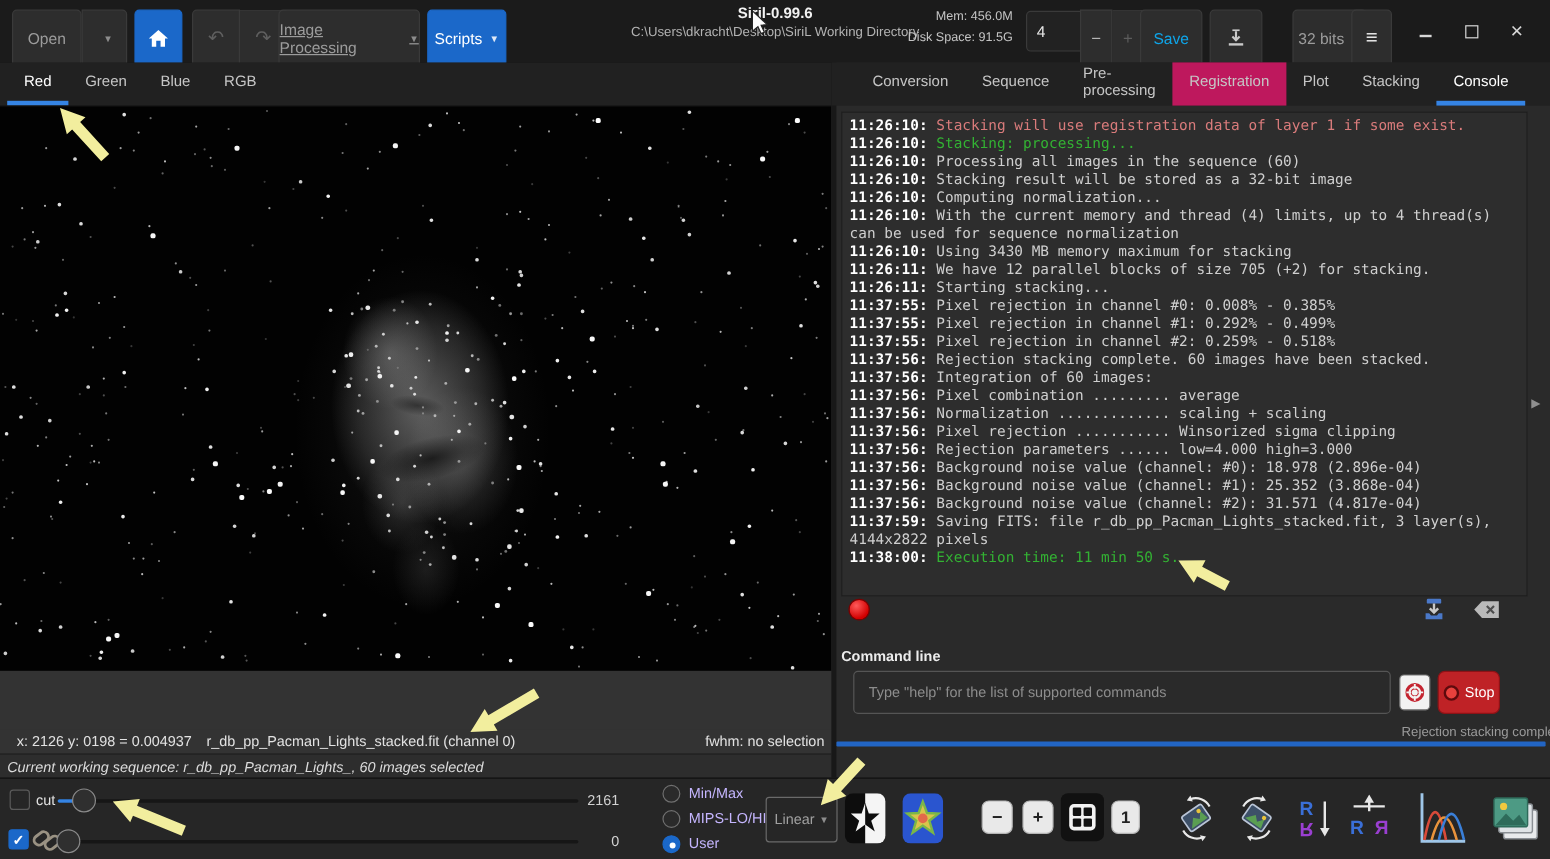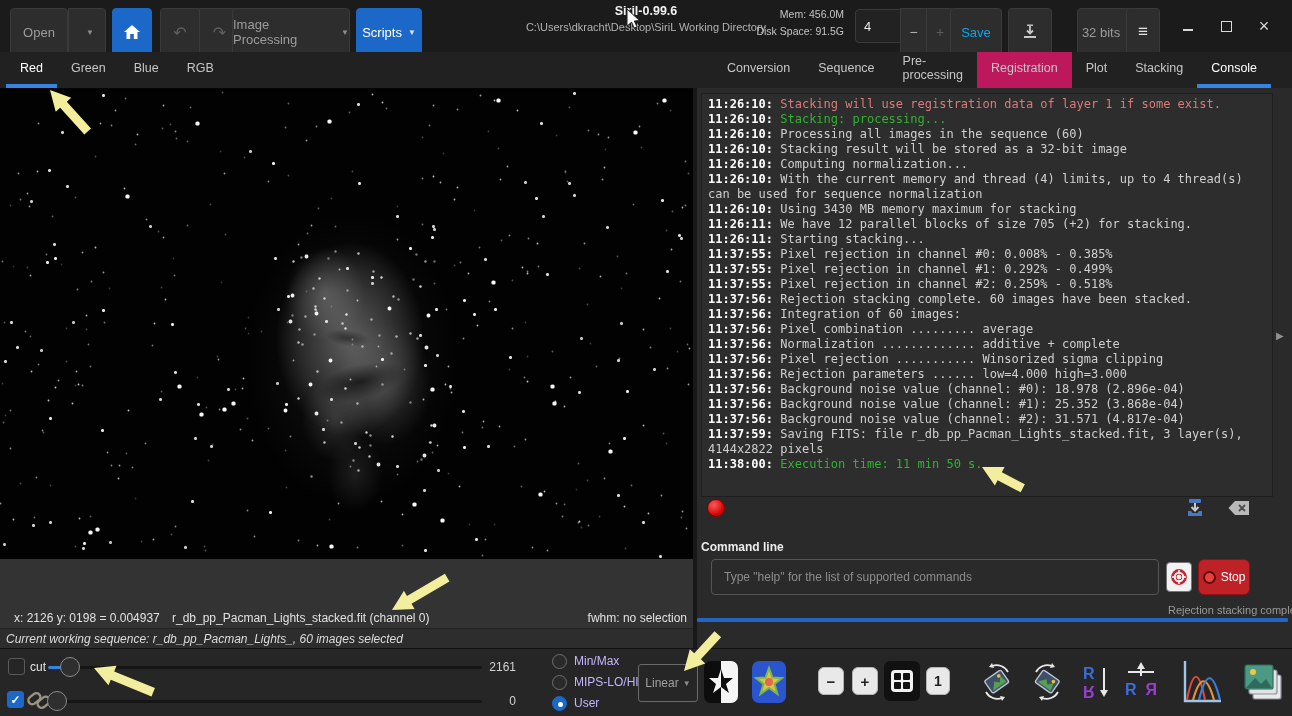--- a/index.html
+++ b/index.html
@@ -126,21 +126,21 @@
       <svg width="18" height="16" viewBox="0 0 18 16">
         <path d="M9 1 L17 8 L14.5 8 L14.5 15 L10.8 15 L10.8 10 L7.2 10 L7.2 15 L3.5 15 L3.5 8 L1 8 Z" fill="#fff"></path>
       </svg>
     </div>
     <div class="btn" style="left:160px;width:40px;border-radius:4px 0 0 4px;">
       <span style="color:#5f5f5f;font-size:16px;">↶</span>
     </div>
     <div class="btn" style="left:200px;width:40px;border-radius:0 4px 4px 0;border-left:none;">
       <span style="color:#5f5f5f;font-size:16px;">↷</span>
     </div>
-    <div class="btn" style="left:232px;width:118px;">
+    <div class="btn" style="left:232px;width:118px;text-decoration:underline;">
       <span>Image Processing</span>
       <span class="caret">▼</span>
     </div>
     <div class="btn blue" style="left:356px;width:66px;">
       <span>Scripts</span>
       <span class="caret">▼</span>
     </div>
 
     <div class="abs title-block">
       <div class="title-main">Siril-0.99.6</div>
@@ -259,21 +259,21 @@
       <div><span class="log-time">11:26:10: </span><span class="log-normal">With the current memory and thread (4) limits, up to 4 thread(s) can be used for sequence normalization</span></div>
       <div><span class="log-time">11:26:10: </span><span class="log-normal">Using 3430 MB memory maximum for stacking</span></div>
       <div><span class="log-time">11:26:11: </span><span class="log-normal">We have 12 parallel blocks of size 705 (+2) for stacking.</span></div>
       <div><span class="log-time">11:26:11: </span><span class="log-normal">Starting stacking...</span></div>
       <div><span class="log-time">11:37:55: </span><span class="log-normal">Pixel rejection in channel #0: 0.008% - 0.385%</span></div>
       <div><span class="log-time">11:37:55: </span><span class="log-normal">Pixel rejection in channel #1: 0.292% - 0.499%</span></div>
       <div><span class="log-time">11:37:55: </span><span class="log-normal">Pixel rejection in channel #2: 0.259% - 0.518%</span></div>
       <div><span class="log-time">11:37:56: </span><span class="log-normal">Rejection stacking complete. 60 images have been stacked.</span></div>
       <div><span class="log-time">11:37:56: </span><span class="log-normal">Integration of 60 images:</span></div>
       <div><span class="log-time">11:37:56: </span><span class="log-normal">Pixel combination ......... average</span></div>
-      <div><span class="log-time">11:37:56: </span><span class="log-normal">Normalization ............. additive + complete</span></div>
+      <div><span class="log-time">11:37:56: </span><span class="log-normal">Normalization ............. scaling + scaling</span></div>
       <div><span class="log-time">11:37:56: </span><span class="log-normal">Pixel rejection ........... Winsorized sigma clipping</span></div>
       <div><span class="log-time">11:37:56: </span><span class="log-normal">Rejection parameters ...... low=4.000 high=3.000</span></div>
       <div><span class="log-time">11:37:56: </span><span class="log-normal">Background noise value (channel: #0): 18.978 (2.896e-04)</span></div>
       <div><span class="log-time">11:37:56: </span><span class="log-normal">Background noise value (channel: #1): 25.352 (3.868e-04)</span></div>
       <div><span class="log-time">11:37:56: </span><span class="log-normal">Background noise value (channel: #2): 31.571 (4.817e-04)</span></div>
       <div><span class="log-time">11:37:59: </span><span class="log-normal">Saving FITS: file r_db_pp_Pacman_Lights_stacked.fit, 3 layer(s), 4144x2822 pixels</span></div>
       <div><span class="log-time">11:38:00: </span><span class="log-green">Execution time: 11 min 50 s.</span></div>
     </div>
   <div class="abs expander">▶</div>
 

